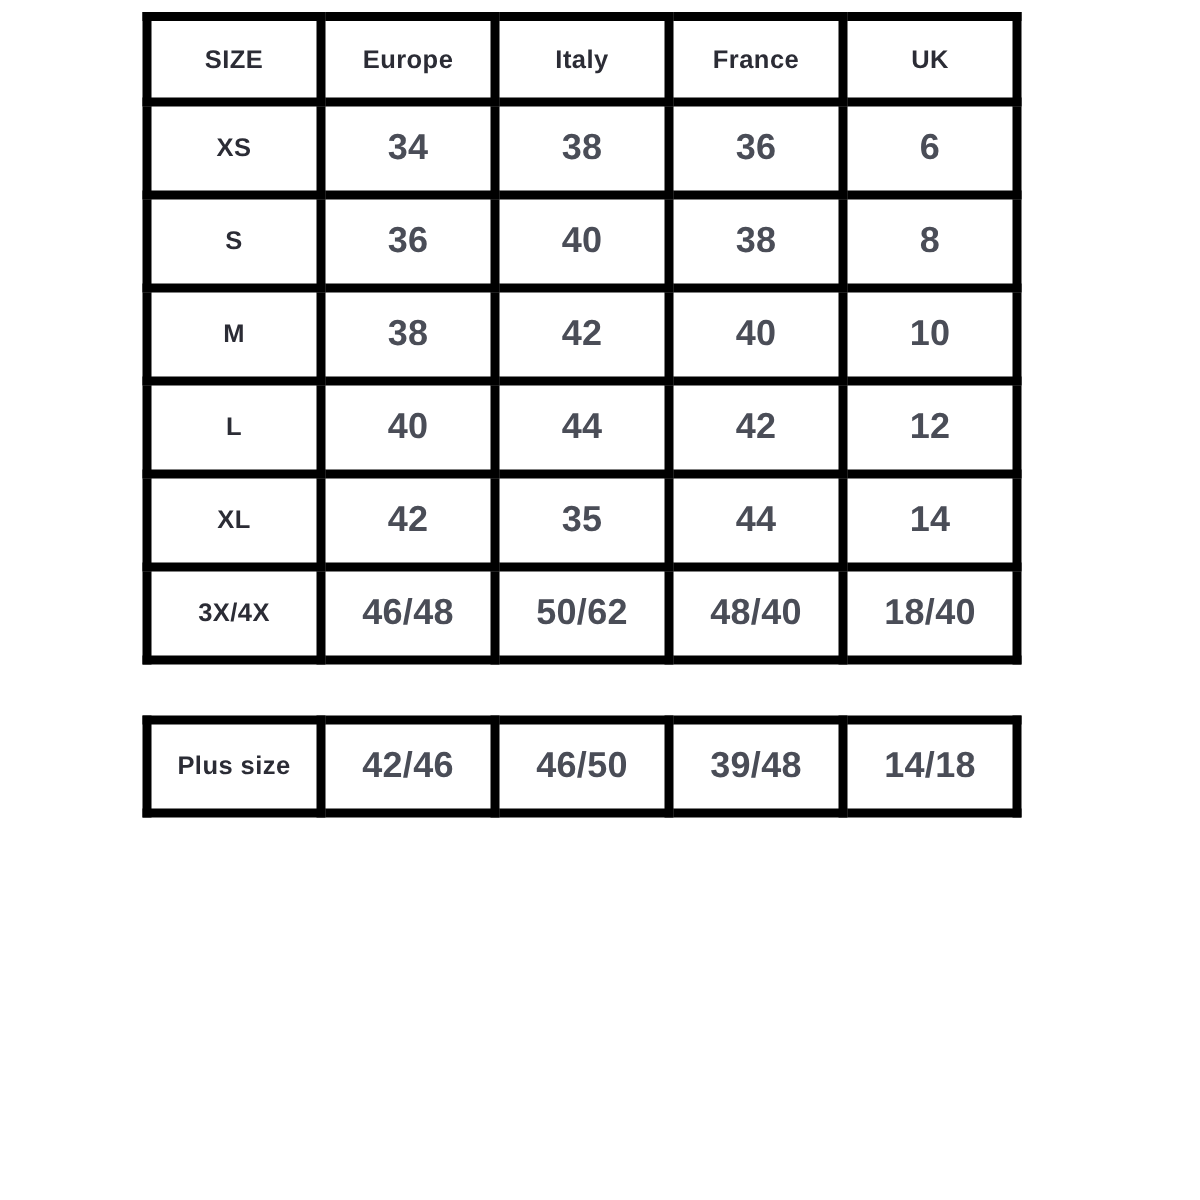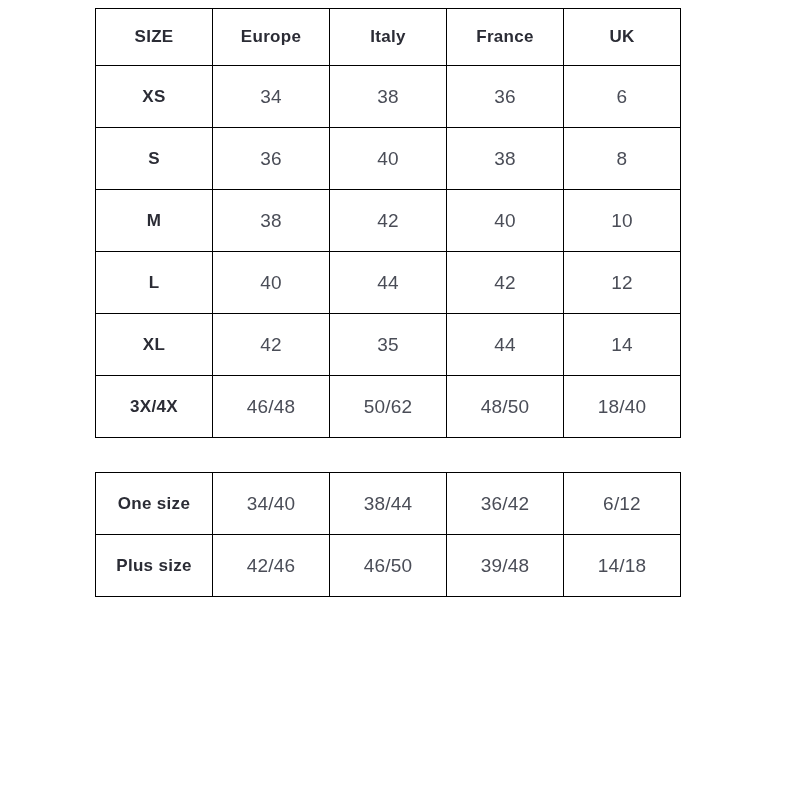--- a/index.html
+++ b/index.html
@@ -17,21 +17,21 @@
     padding: 8px 0 0 95px;
   }
   table.size-table {
     border-collapse: collapse;
     width: 586px;
     table-layout: fixed;
     background: #ffffff;
   }
   table.size-table th,
   table.size-table td {
-    border: 1px solid #000000;
+    border: 6px solid #000000;
     text-align: center;
     vertical-align: middle;
     padding: 0;
   }
   table.size-table thead tr {
     height: 57px;
   }
   table.size-table tbody tr {
     height: 62px;
   }
@@ -42,22 +42,22 @@
     letter-spacing: 0.3px;
   }
   table.size-table tbody th {
     font-size: 17px;
     font-weight: 700;
     color: #2b2c35;
     letter-spacing: 0.3px;
     text-align: center;
   }
   table.size-table tbody td {
-    font-size: 19px;
-    font-weight: 400;
+    font-size: 24px;
+    font-weight: 700;
     color: #4a4d57;
     letter-spacing: 0.2px;
   }
   .table-gap {
     height: 34px;
   }
 </style>
 </head>
 <body>
 
@@ -105,37 +105,30 @@
           <th>XL</th>
           <td>42</td>
           <td>35</td>
           <td>44</td>
           <td>14</td>
         </tr>
         <tr>
           <th>3X/4X</th>
           <td>46/48</td>
           <td>50/62</td>
-          <td>48/50</td>
+          <td>48/40</td>
           <td>18/40</td>
         </tr>
       </tbody>
     </table>
 
   <div class="table-gap"></div>
 
   <table class="size-table">
       <tbody>
-        <tr>
-          <th>One size</th>
-          <td>34/40</td>
-          <td>38/44</td>
-          <td>36/42</td>
-          <td>6/12</td>
-        </tr>
         <tr>
           <th>Plus size</th>
           <td>42/46</td>
           <td>46/50</td>
           <td>39/48</td>
           <td>14/18</td>
         </tr>
       </tbody>
     </table>
 </div>

